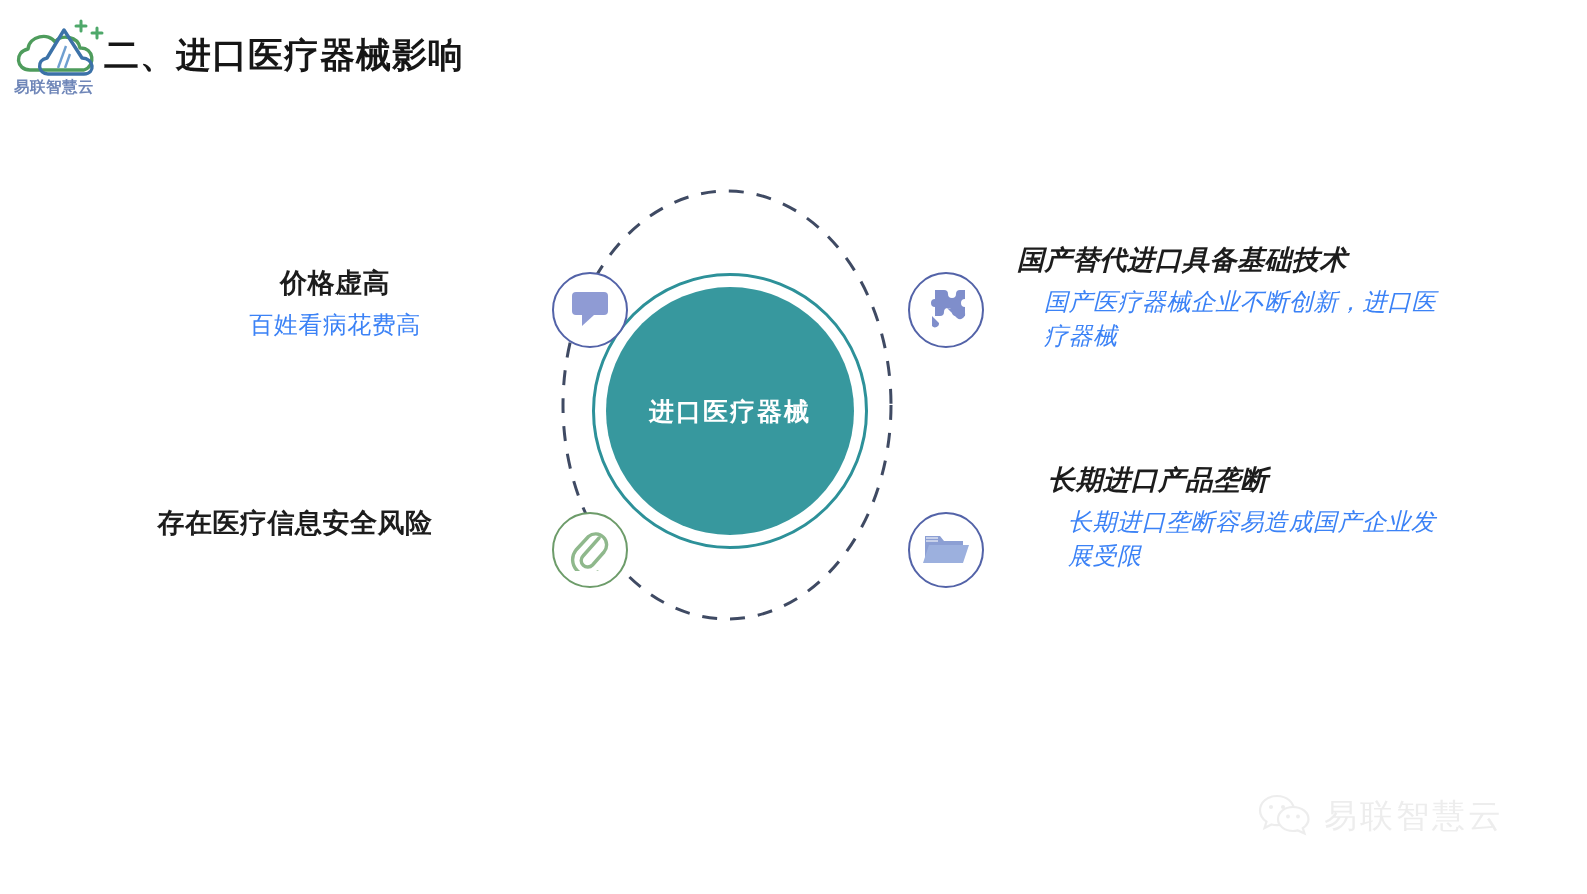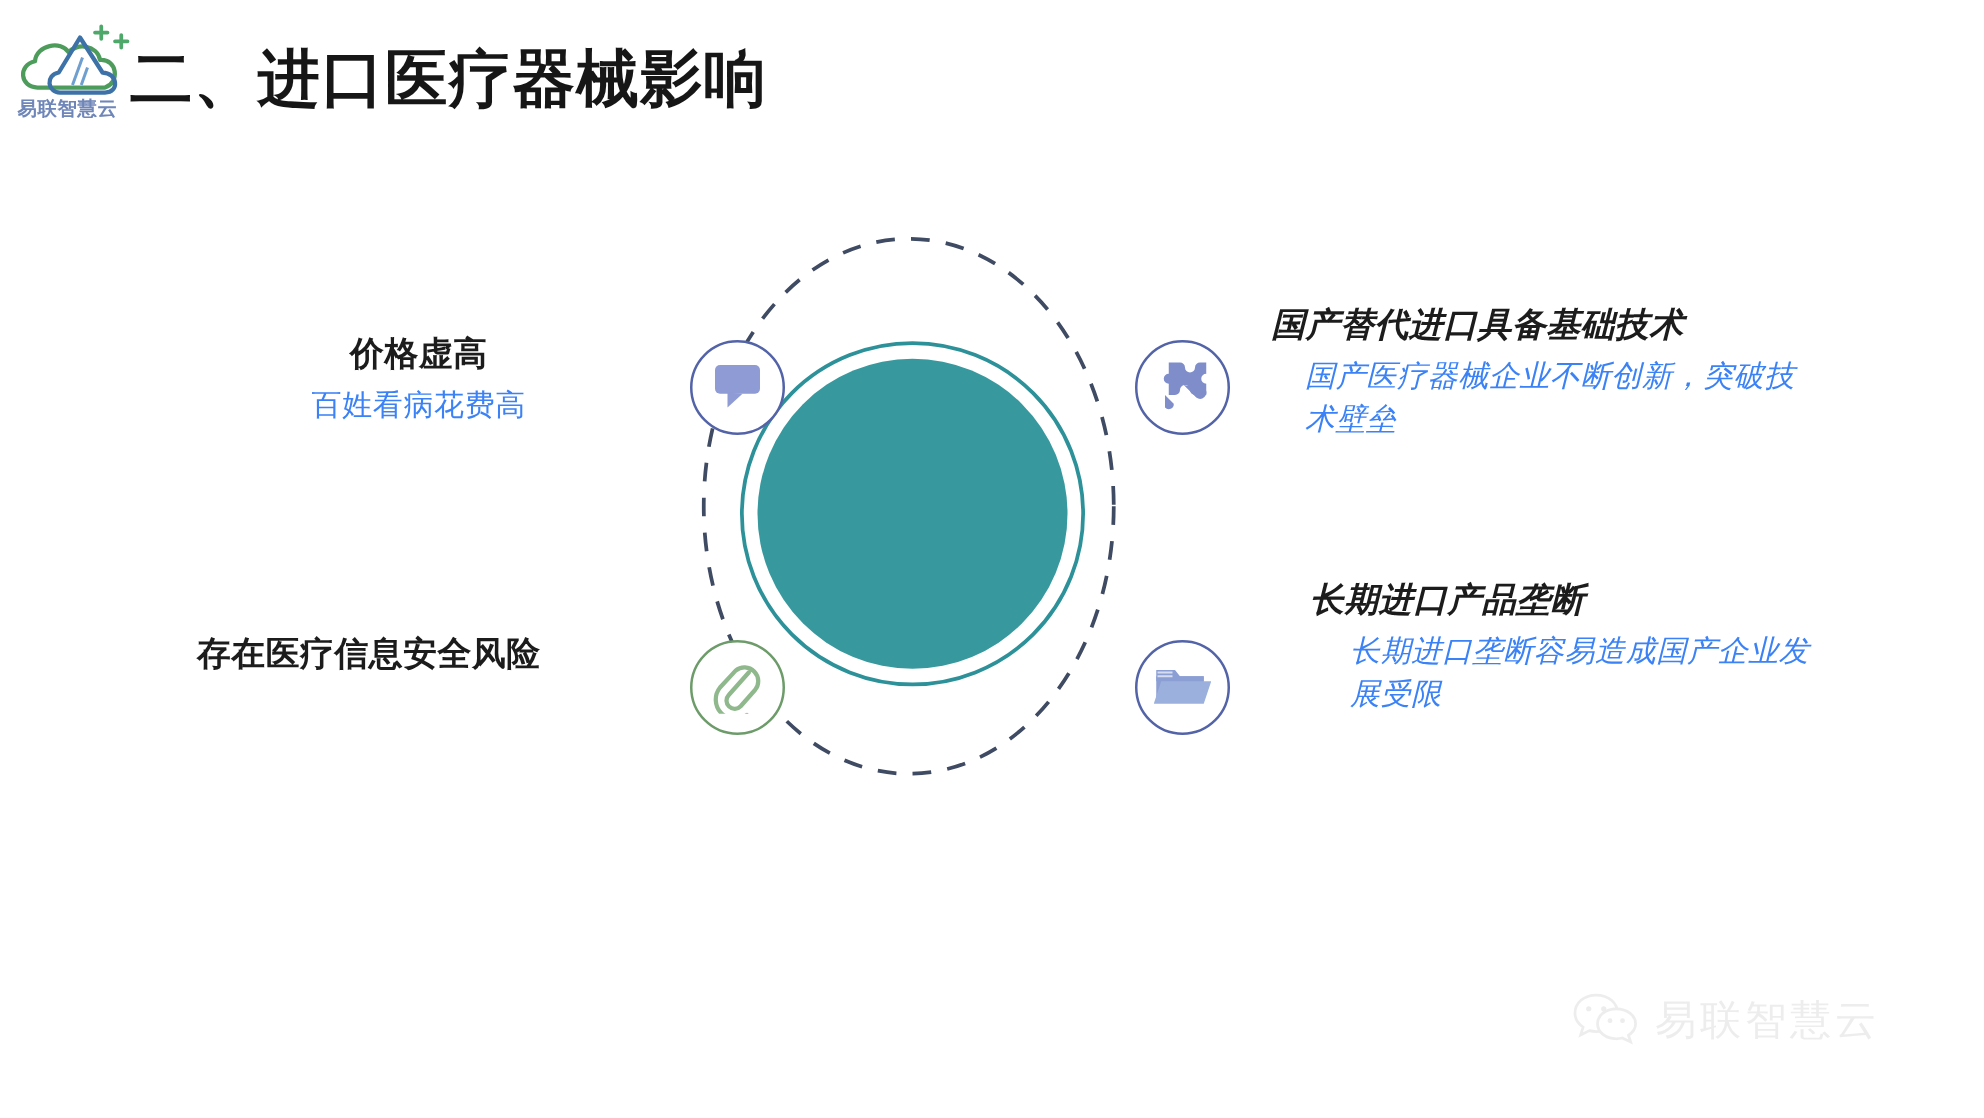--- a/index.html
+++ b/index.html
@@ -31,21 +31,21 @@
     position: absolute;
     left: 8px;
     top: 8px;
     width: 118px;
     height: 88px;
   }
   #slide-title {
     position: absolute;
     left: 104px;
     top: 34px;
-    font-size: 50px;
+    font-size: 35px;
     font-weight: bold;
     color: #161616;
     letter-spacing: 1px;
     white-space: nowrap;
     line-height: 1.18;
     text-align: right;
   }
 
   
   #diagram {
@@ -135,21 +135,21 @@
   }
   .node-text.align-right { text-align: center; margin-top: 20px; }
   .node-text.align-left  { text-align: left; font-style: italic; }
 
   #node-text-0 { left: 180px; top: 246px; width: 310px; }
   #node-text-1 { left: 1022px; top: 243px; width: 420px; }
   #node-text-2 { left: 100px; top: 486px; width: 390px; }
   #node-text-3 { left: 1048px; top: 463px; width: 400px; }
 
   #node-text-1 .nt-title { margin-left: -5px; }
-  #node-text-3 .nt-desc  { margin-left: 32px; }
+  #node-text-3 .nt-desc  { margin-left: 20px; }
   #node-text-1 .nt-desc  { margin-left: 22px; }
 
   
   #watermark {
     position: absolute;
     left: 1258px;
     top: 792px;
     display: flex;
     align-items: center;
     gap: 12px;
@@ -193,20 +193,21 @@
 
   <div id="diagram">
 
     <svg id="dashed-orbit" viewBox="0 0 340 440" aria-hidden="true">
       <ellipse cx="170" cy="220" rx="164" ry="214" fill="none" stroke="#3f4a63" stroke-width="3" stroke-dasharray="15 13" stroke-linecap="butt"></ellipse>
     </svg>
 
     <div id="core-ring"></div>
 
     <div id="core-disc"></div>
+    <div id="core-label">进口医疗器械</div>
 
     <div class="node-icon blue" id="node-icon-0">
       <span>
         <svg width="42" height="40" viewBox="0 0 42 40" aria-hidden="true">
           <rect x="3" y="4" width="36" height="23" rx="4" fill="#8f9bd4"></rect>
           <path d="M13 26 L13 38 L25 27 Z" fill="#8f9bd4"></path>
         </svg>
       </span>
     </div>
 
@@ -245,21 +246,21 @@
     </div>
   </div>
 
   <div class="node-text align-right" id="node-text-0">
     <div class="nt-title">价格虚高</div>
     <div class="nt-desc">百姓看病花费高</div>
   </div>
 
   <div class="node-text align-left" id="node-text-1">
     <div class="nt-title">国产替代进口具备基础技术</div>
-    <div class="nt-desc">国产医疗器械企业不断创新，突破技术壁垒</div>
+    <div class="nt-desc">国产医疗器械企业不断创新，进口医疗器械</div>
   </div>
 
   <div class="node-text align-right" id="node-text-2">
     <div class="nt-title">存在医疗信息安全风险</div>
   </div>
 
   <div class="node-text align-left" id="node-text-3">
     <div class="nt-title">长期进口产品垄断</div>
     <div class="nt-desc">长期进口垄断容易造成国产企业发展受限</div>
   </div>

